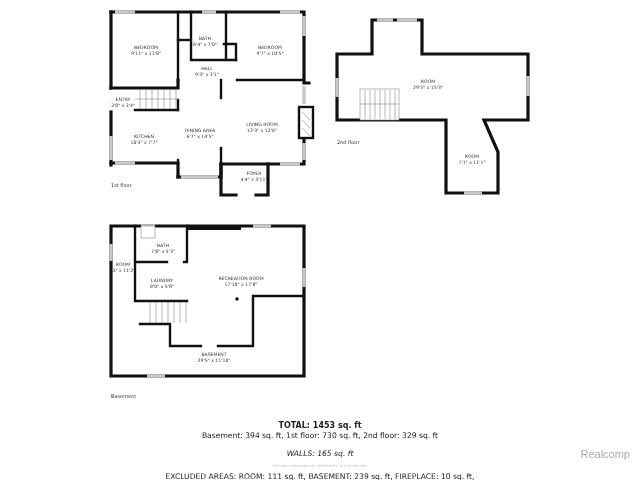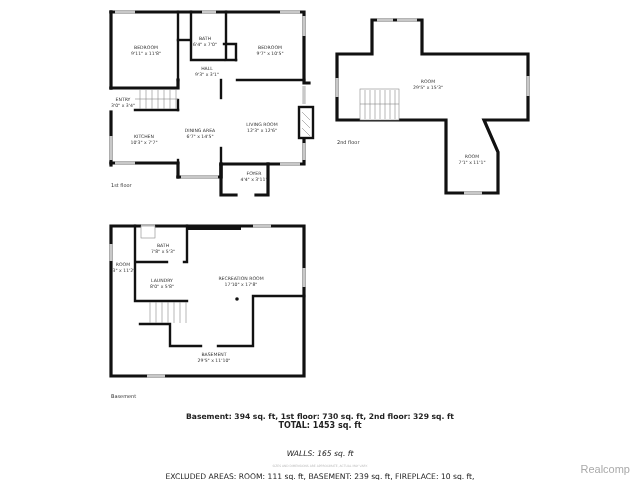--- a/index.html
+++ b/index.html
@@ -7,25 +7,25 @@
   #plan { position:absolute; left:0; top:0; width:640px; height:480px; }
   .wall { stroke:#111; stroke-width:3.2; fill:none; stroke-linecap:square; }
   .iwall { stroke:#111; stroke-width:2.4; fill:none; stroke-linecap:square; }
   .win { stroke:#c8c8c8; stroke-width:3.4; }
   .stair { stroke:#888; stroke-width:0.6; fill:none; }
   .rlbl { font-family:"DejaVu Sans", sans-serif; font-size:4.6px; fill:#333; text-anchor:middle; }
   .flbl { font-family:"DejaVu Sans", sans-serif; font-size:5px; fill:#333; }
   .summary { position:absolute; left:0; width:640px; text-align:center; color:#222; font-family:"DejaVu Sans", sans-serif; }
   .total { top:421px; font-size:8px; font-weight:bold; }
   .sline { font-size:7.6px; line-height:9.4px; }
-  .s1 { top:412px;font-weight:bold; }
+  .s1 { top:431px; }
   .s2 { top:452px;margin-top:20px; }
   .s3 { top:449px;font-style:italic; }
   .disclaimer { position:absolute; top:464px; left:0; width:640px; text-align:center; font-size:3px; color:#bbb; font-family:"DejaVu Sans", sans-serif; }
-  .brand { position:absolute; right:10px; top:463px; font-size:11px; color:#aaa; font-family:"Liberation Sans", sans-serif; }
+  .brand { position:absolute; right:10px; top:448px; font-size:11px; color:#aaa; font-family:"Liberation Sans", sans-serif; }
 </style>
 </head>
 <body>
 
 <svg id="plan" viewBox="0 0 640 480" xmlns="http://www.w3.org/2000/svg">
 
   <g>
 
     <path class="wall" d="M111,12 L304,12 L304,83 L309,83"></path>
     <path class="wall" d="M111,12 L111,88"></path>

